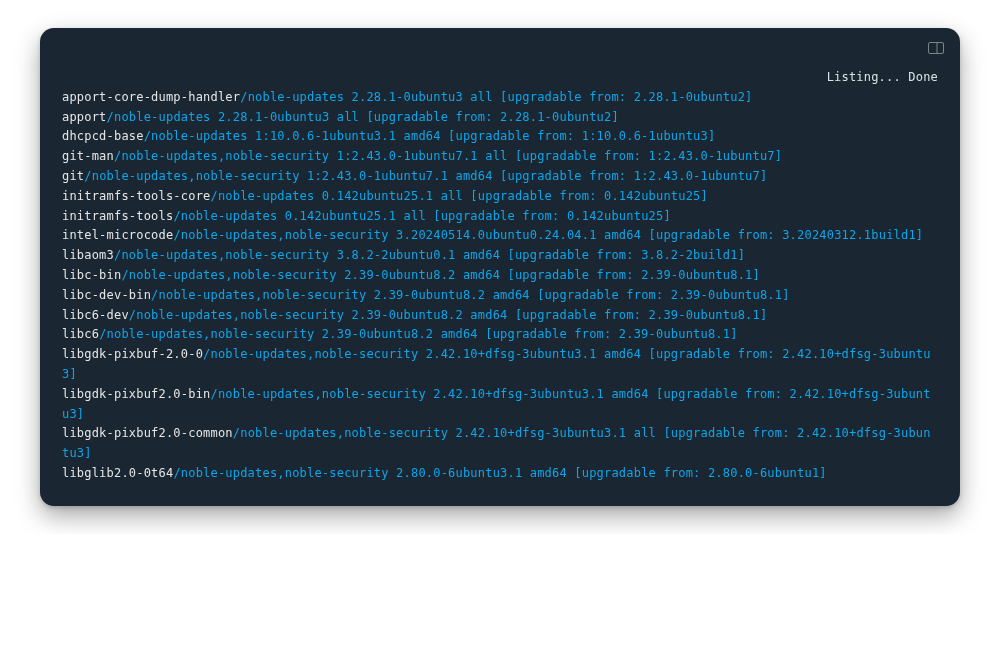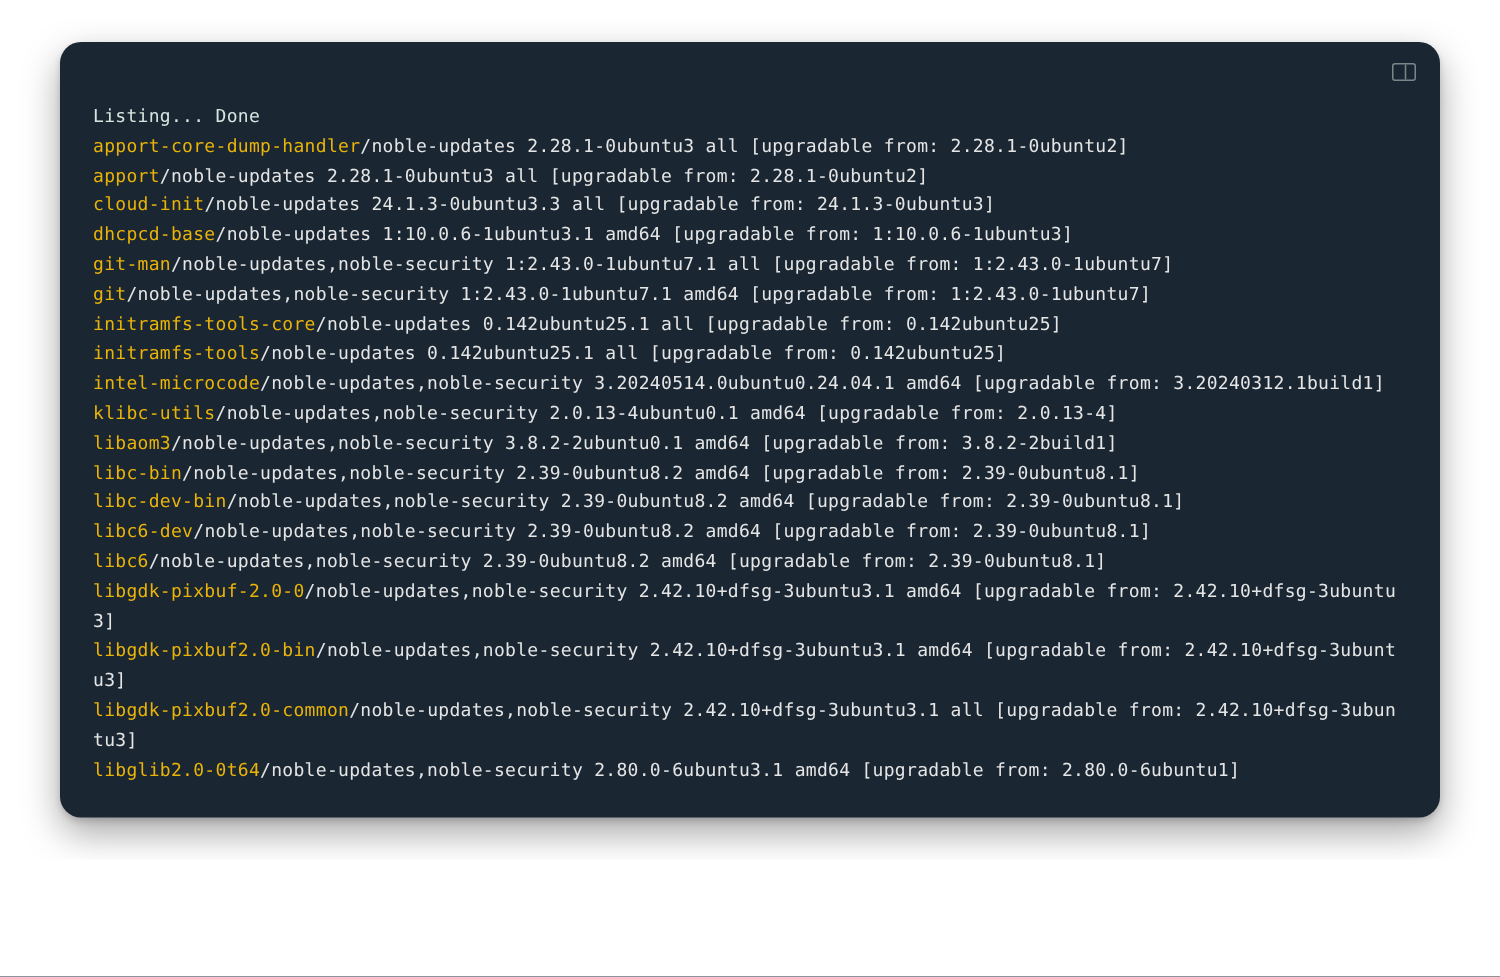--- a/index.html
+++ b/index.html
@@ -37,51 +37,49 @@
   .prompt-line { white-space: pre-wrap; word-break: break-all; }
   .user-host { color: #3fe0c5; font-weight: bold; }
   .path-sep  { color: #cfe3dc; }
   .dollar    { color: #cfe3dc; }
   .command {
     color: #3fe0c5;
     text-decoration: underline;
     text-decoration-color: #3fe0c5;
     text-underline-offset: 3px;
   }
-  .status { color: #d7e4df; }
+  .status { color: #d7e4df; text-align: right; }
   .pkg-line { white-space: pre-wrap; word-break: break-all; }
-  .pkg-name { color: #eab308; margin-top: 45px; }
-  .pkg-rest { color: #e5e5e5; }
+  .pkg-name { color: #e5e5e5; margin-top: 45px; }
+  .pkg-rest { color: #0ea5e9; }
 </style>
 </head>
 <body>
 
 <div class="terminal-window">
 
   <div class="titlebar-icon">
     <svg width="16" height="12" viewBox="0 0 16 12">
       <rect x="0.5" y="0.5" width="15" height="11" rx="1.5" fill="none" stroke="#b7c9c3" stroke-width="1"></rect>
       <line x1="9" y1="1" x2="9" y2="11" stroke="#b7c9c3" stroke-width="1"></line>
     </svg>
   </div>
 
 
   <div class="status">Listing... Done</div>
 
   <div id="package-list">
       <div class="pkg-line"><span class="pkg-name">apport-core-dump-handler</span><span class="pkg-rest">/noble-updates 2.28.1-0ubuntu3 all [upgradable from: 2.28.1-0ubuntu2]</span></div>
       <div class="pkg-line"><span class="pkg-name">apport</span><span class="pkg-rest">/noble-updates 2.28.1-0ubuntu3 all [upgradable from: 2.28.1-0ubuntu2]</span></div>
-      <div class="pkg-line"><span class="pkg-name">cloud-init</span><span class="pkg-rest">/noble-updates 24.1.3-0ubuntu3.3 all [upgradable from: 24.1.3-0ubuntu3]</span></div>
       <div class="pkg-line"><span class="pkg-name">dhcpcd-base</span><span class="pkg-rest">/noble-updates 1:10.0.6-1ubuntu3.1 amd64 [upgradable from: 1:10.0.6-1ubuntu3]</span></div>
       <div class="pkg-line"><span class="pkg-name">git-man</span><span class="pkg-rest">/noble-updates,noble-security 1:2.43.0-1ubuntu7.1 all [upgradable from: 1:2.43.0-1ubuntu7]</span></div>
       <div class="pkg-line"><span class="pkg-name">git</span><span class="pkg-rest">/noble-updates,noble-security 1:2.43.0-1ubuntu7.1 amd64 [upgradable from: 1:2.43.0-1ubuntu7]</span></div>
       <div class="pkg-line"><span class="pkg-name">initramfs-tools-core</span><span class="pkg-rest">/noble-updates 0.142ubuntu25.1 all [upgradable from: 0.142ubuntu25]</span></div>
       <div class="pkg-line"><span class="pkg-name">initramfs-tools</span><span class="pkg-rest">/noble-updates 0.142ubuntu25.1 all [upgradable from: 0.142ubuntu25]</span></div>
       <div class="pkg-line"><span class="pkg-name">intel-microcode</span><span class="pkg-rest">/noble-updates,noble-security 3.20240514.0ubuntu0.24.04.1 amd64 [upgradable from: 3.20240312.1build1]</span></div>
-      <div class="pkg-line"><span class="pkg-name">klibc-utils</span><span class="pkg-rest">/noble-updates,noble-security 2.0.13-4ubuntu0.1 amd64 [upgradable from: 2.0.13-4]</span></div>
       <div class="pkg-line"><span class="pkg-name">libaom3</span><span class="pkg-rest">/noble-updates,noble-security 3.8.2-2ubuntu0.1 amd64 [upgradable from: 3.8.2-2build1]</span></div>
       <div class="pkg-line"><span class="pkg-name">libc-bin</span><span class="pkg-rest">/noble-updates,noble-security 2.39-0ubuntu8.2 amd64 [upgradable from: 2.39-0ubuntu8.1]</span></div>
       <div class="pkg-line"><span class="pkg-name">libc-dev-bin</span><span class="pkg-rest">/noble-updates,noble-security 2.39-0ubuntu8.2 amd64 [upgradable from: 2.39-0ubuntu8.1]</span></div>
       <div class="pkg-line"><span class="pkg-name">libc6-dev</span><span class="pkg-rest">/noble-updates,noble-security 2.39-0ubuntu8.2 amd64 [upgradable from: 2.39-0ubuntu8.1]</span></div>
       <div class="pkg-line"><span class="pkg-name">libc6</span><span class="pkg-rest">/noble-updates,noble-security 2.39-0ubuntu8.2 amd64 [upgradable from: 2.39-0ubuntu8.1]</span></div>
       <div class="pkg-line"><span class="pkg-name">libgdk-pixbuf-2.0-0</span><span class="pkg-rest">/noble-updates,noble-security 2.42.10+dfsg-3ubuntu3.1 amd64 [upgradable from: 2.42.10+dfsg-3ubuntu3]</span></div>
       <div class="pkg-line"><span class="pkg-name">libgdk-pixbuf2.0-bin</span><span class="pkg-rest">/noble-updates,noble-security 2.42.10+dfsg-3ubuntu3.1 amd64 [upgradable from: 2.42.10+dfsg-3ubuntu3]</span></div>
       <div class="pkg-line"><span class="pkg-name">libgdk-pixbuf2.0-common</span><span class="pkg-rest">/noble-updates,noble-security 2.42.10+dfsg-3ubuntu3.1 all [upgradable from: 2.42.10+dfsg-3ubuntu3]</span></div>
       <div class="pkg-line"><span class="pkg-name">libglib2.0-0t64</span><span class="pkg-rest">/noble-updates,noble-security 2.80.0-6ubuntu3.1 amd64 [upgradable from: 2.80.0-6ubuntu1]</span></div>
     </div>

